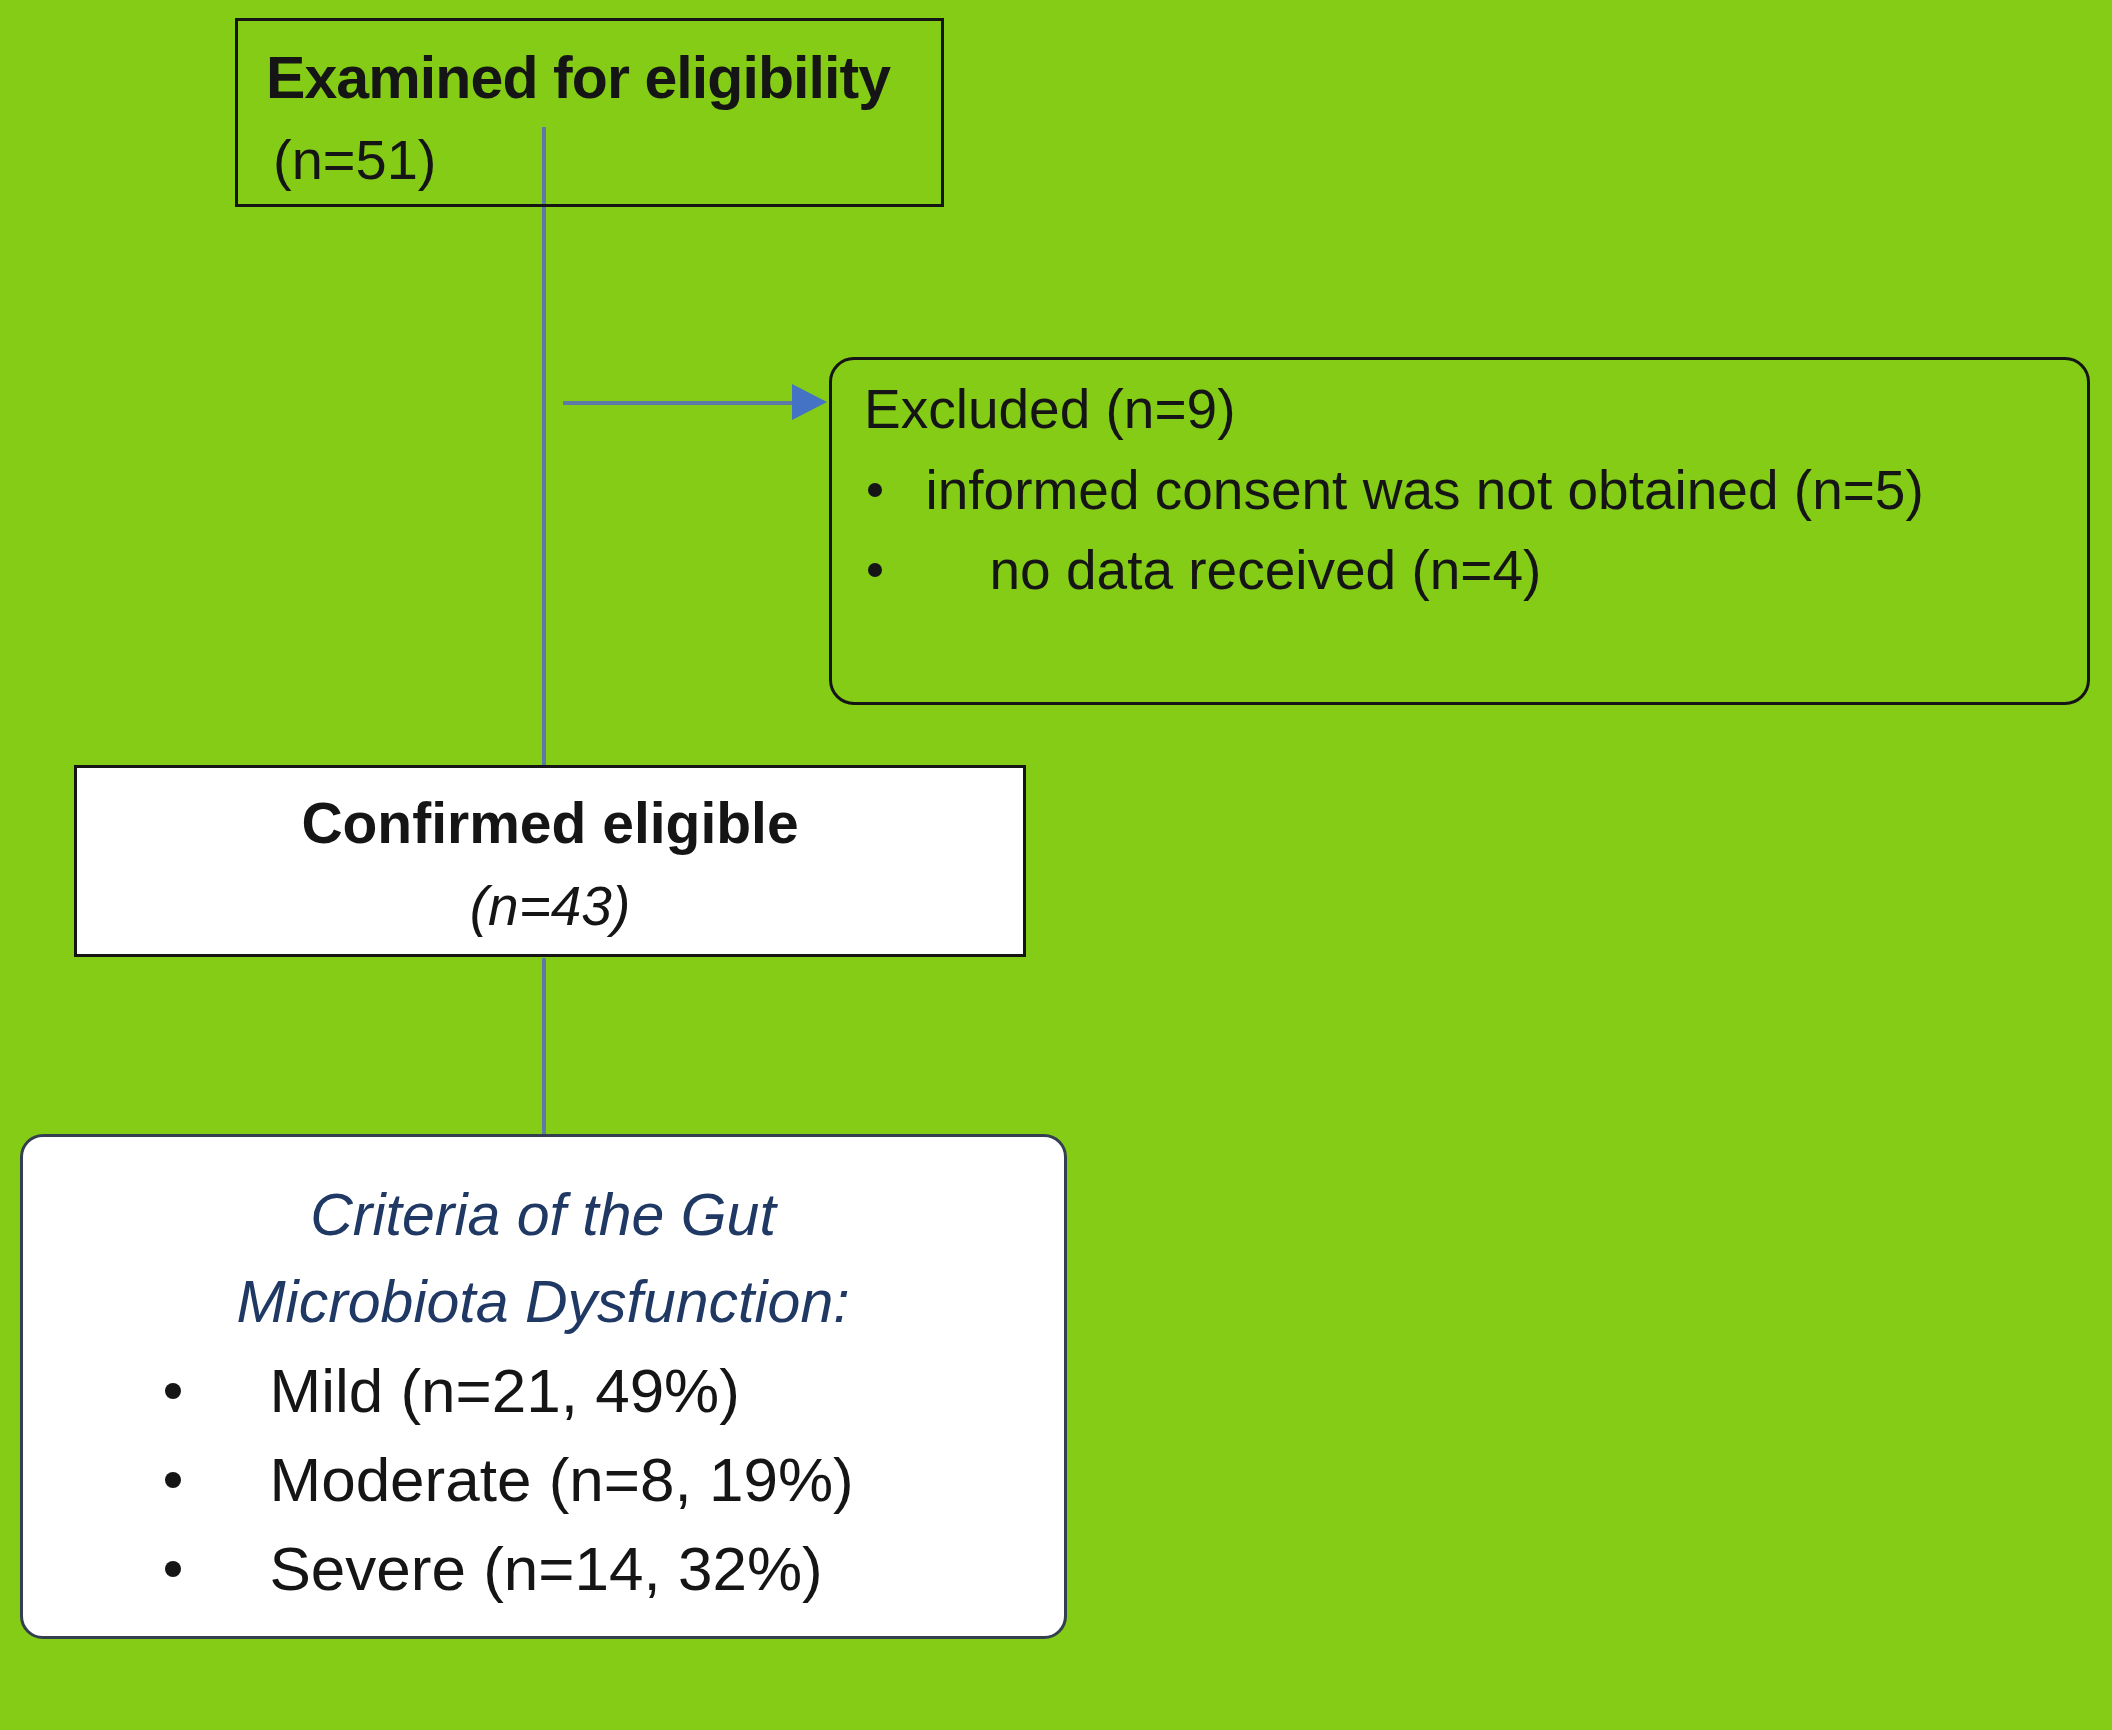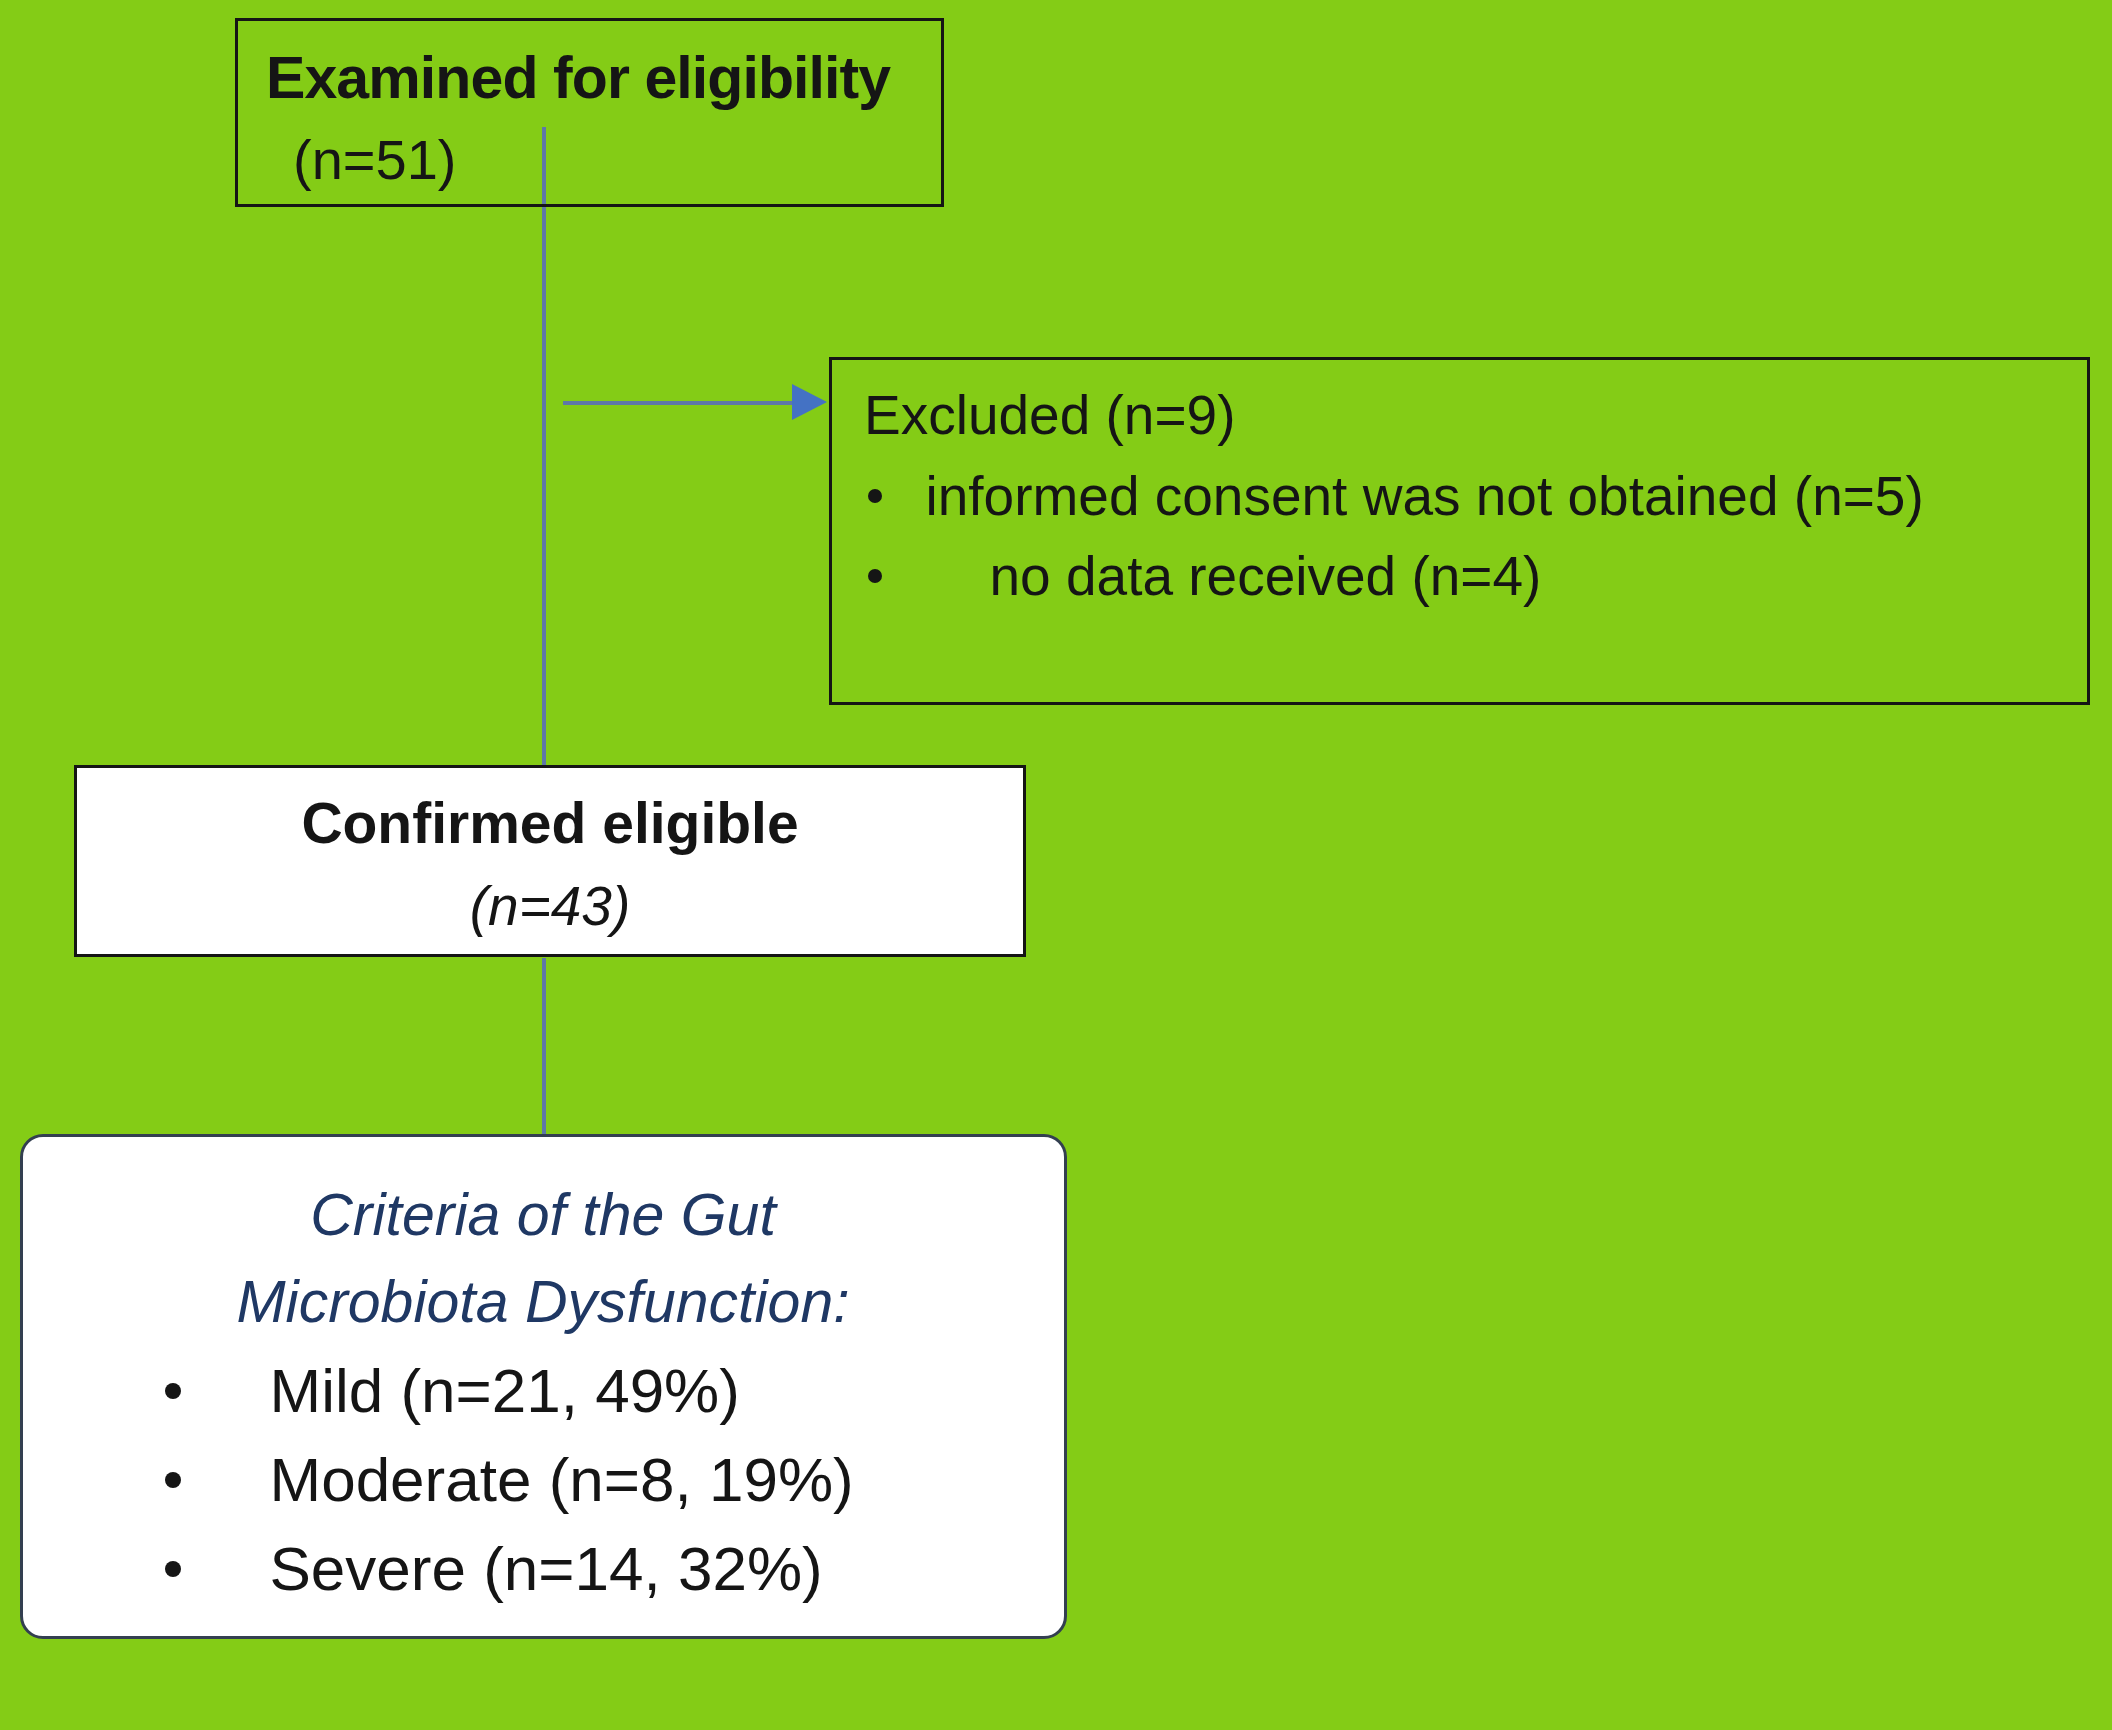--- a/index.html
+++ b/index.html
@@ -36,23 +36,23 @@
   
   .box {
     position: absolute;
     border: 3.5px solid #151515;
     box-sizing: border-box;
     background: transparent;
   }
 
   #node-examined { left: 235px; top: 17.7px; width: 709px; height: 189px; padding: 16px 0 0 28px; }
   #node-examined .bx-title { font-size: 59px; font-weight: bold; line-height: 83px; letter-spacing: -0.9px; white-space: nowrap; }
-  #node-examined .bx-sub   { font-size: 56px; line-height: 80px; margin-left: 27px; }
+  #node-examined .bx-sub   { font-size: 56px; line-height: 80px; margin-left: 7px; }
 
-  #node-excluded { left: 829px; top: 357px; width: 1261px; height: 348px; padding: 14px 0 0 32px; }
+  #node-excluded { left: 829px; top: 357px; width: 1261px; height: 348px; padding: 8px 0 0 32px; border-radius: 25px; }
   #node-excluded .bx-title { font-size: 55px; line-height: 82px; }
   .ex-row { display: flex; align-items: center; height: 80px; }
   .ex-row .dot { width: 14px; height: 14px; border-radius: 50%; background: #151515; flex: none; margin-left: 3.5px; }
   .ex-row .txt { margin-left: 44px; font-size: 55px; white-space: nowrap; }
   .ex-row.indent .txt { margin-left: 108px; }
 
   #node-confirmed { left: 74px; top: 765px; width: 952px; height: 192px; padding-top: 14px; text-align: center; background: #ffffff; }
   #node-confirmed .bx-title { font-size: 57px; font-weight: bold; line-height: 83px; }
   #node-confirmed .bx-sub   { font-size: 55px; line-height: 82px; font-style: italic; }
 

